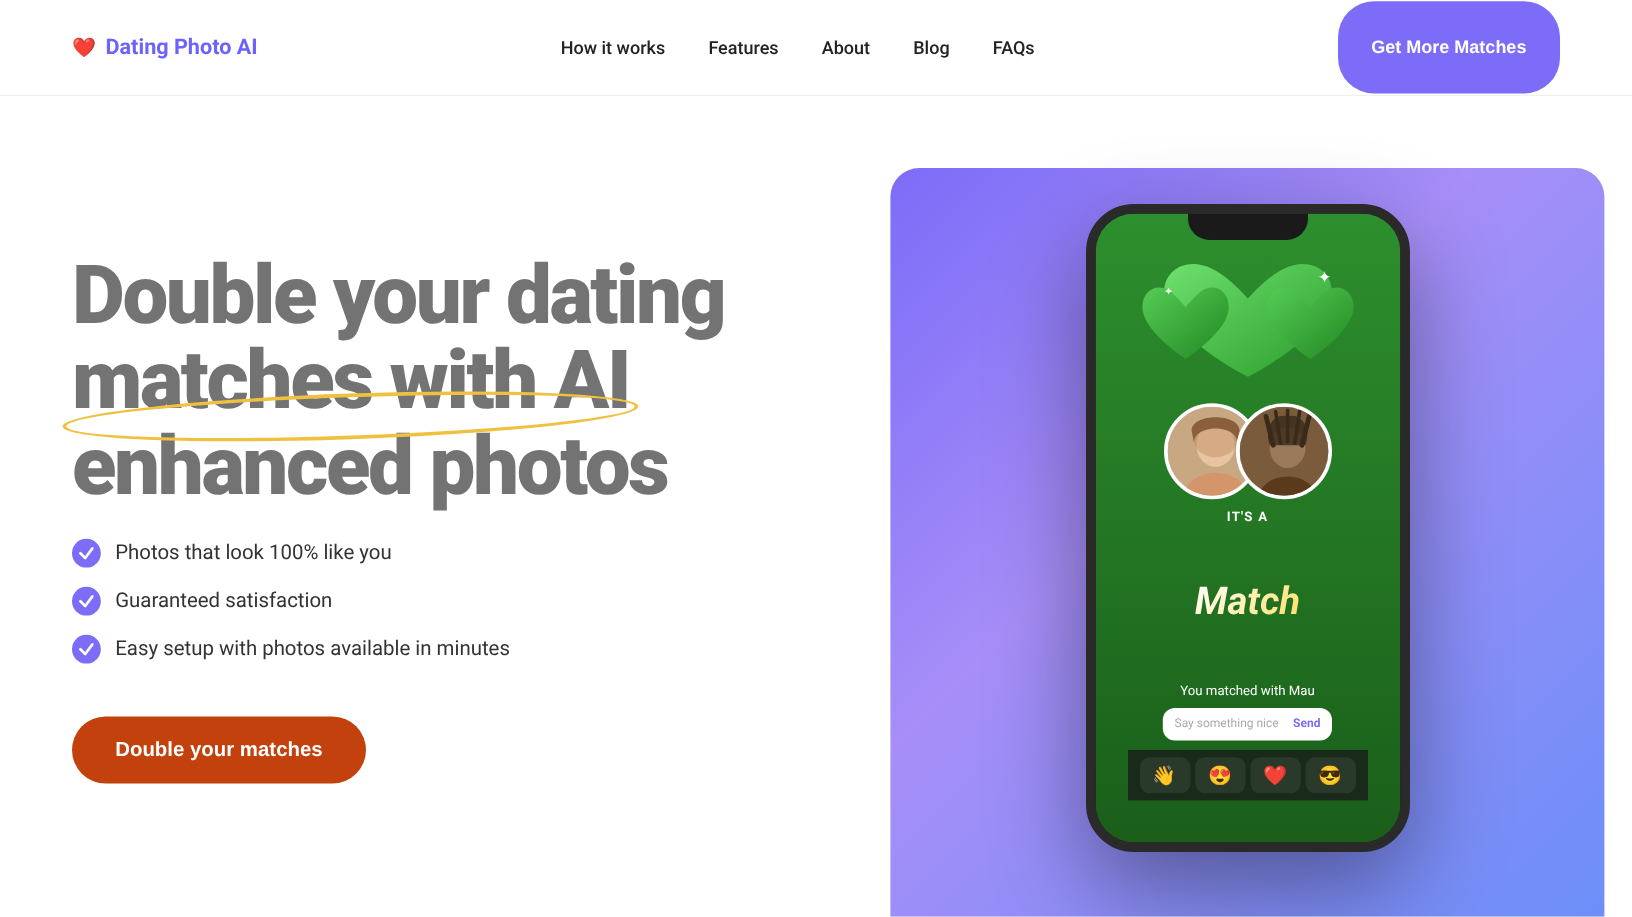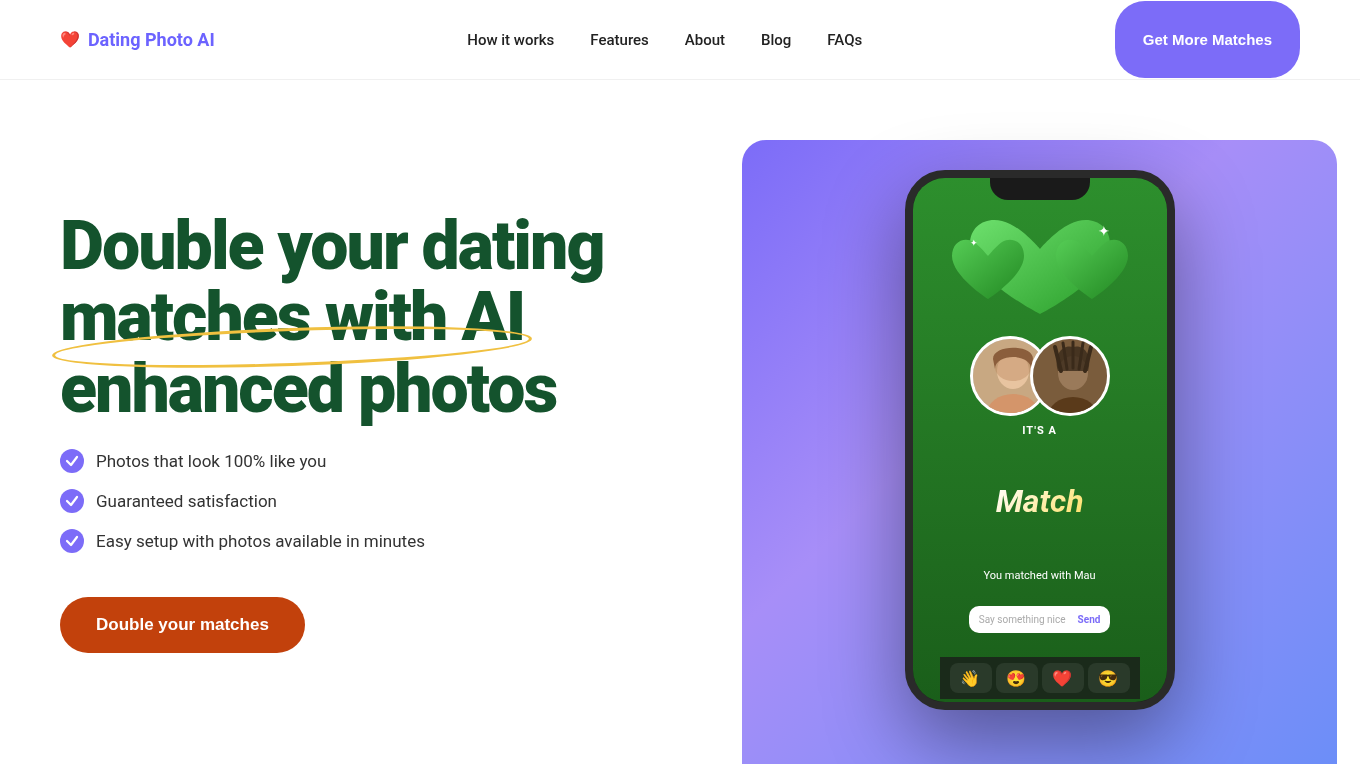--- a/index.html
+++ b/index.html
@@ -21,21 +21,21 @@
       white-space: nowrap;
     }
 
     
     .hero {
       display: flex; align-items: center; justify-content: space-between;
       padding: 60px 60px 0 60px; min-height: calc(764px - 80px); overflow: hidden;
     }
     .hero-left { flex: 0 0 55%; max-width: 55%; padding-bottom: 40px; }
     .hero-title {
-      font-size: 68px; font-weight: 900; line-height: 1.05; color: #14532d;
+      font-size: 68px; font-weight: 900; line-height: 1.05; color: #737373;
       letter-spacing: -2px; margin-bottom: 24px; position: relative;
     }
     .hero-title .underline-wrap { position: relative; display: inline-block; }
     .hero-title .oval-underline {
       position: absolute; bottom: -12px; left: -8px; right: -8px; height: 38px;
       border: 3px solid #f0c040; border-radius: 50%; transform: rotate(-2deg);
       pointer-events: none;
     }
     .hero-checks { display: flex; flex-direction: column; gap: 16px; margin-bottom: 44px; text-align: center; }
     .hero-check { display: flex; align-items: center; gap: 12px; font-size: 17px; color: #333; }
@@ -107,21 +107,21 @@
     .its-a { color: #fff; font-size: 11px; font-weight: 700; letter-spacing: 1px; text-transform: uppercase; }
     .match-big {
       font-size: 32px; font-weight: 700; font-style: italic;
       background: linear-gradient(135deg, #fff 0%, #ffe066 100%);
       -webkit-background-clip: text; -webkit-text-fill-color: transparent;
       background-clip: text; line-height: 1;
     }
     .matched-with { color: #fff; font-size: 11px; margin-top: 4px; }
 
     .phone-message-area {
-      background: #fff; margin: 24px; border-radius: 10px; padding: 8px 10px;
+      background: #fff; margin: 8px; border-radius: 10px; padding: 8px 10px;
       display: flex; align-items: center; justify-content: space-between;
       font-size: 10px;
       gap: 12px;
     }
     .msg-placeholder { color: #aaa; }
     .msg-send { color: #7c6cf8; font-weight: 700; }
 
     .phone-emojis {
       display: flex; justify-content: space-around; align-items: center;
       padding: 6px 10px; background: #1a2a1a;

